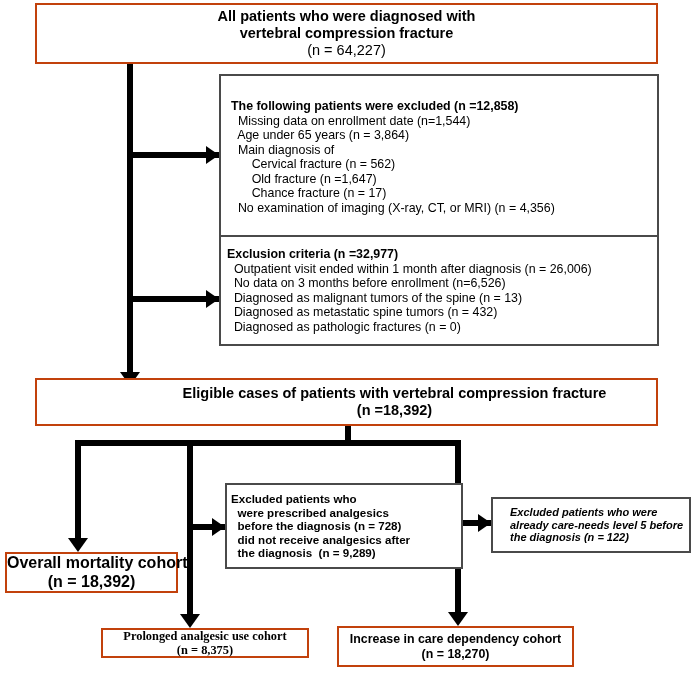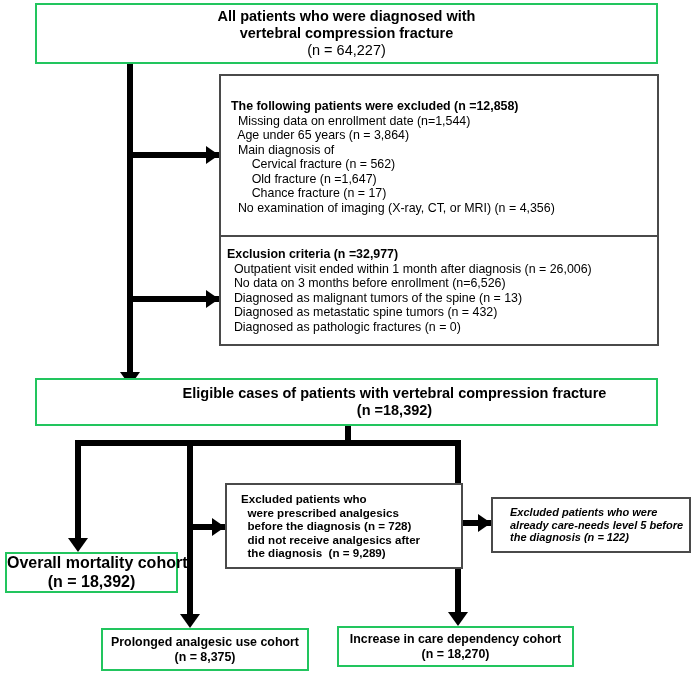--- a/index.html
+++ b/index.html
@@ -13,21 +13,21 @@
     width: 698px;
     height: 674px;
     background: #ffffff;
     font-family: "Liberation Sans", sans-serif;
     color: #000000;
     overflow: hidden;
   }
   .box {
     position: absolute;
     box-sizing: border-box;
-    border: 2px solid #22c55e;
+    border: 2px solid #c2410c;
     background: #ffffff;
     z-index: 5;
   }
   .box.thin { border: 2px solid #4a4a4a; }
   .box-inner {
     width: 100%;
     height: 100%;
     display: flex;
     flex-direction: column;
     justify-content: center;
@@ -132,21 +132,21 @@
   </div>
 
   <div class="box" style="left:35px; top:378px; width:623px; height:48px;">
     <div class="box-inner ctr" style="font-size:14.5px;margin-left:48px;">
         <span class="line-row">Eligible cases of patients with vertebral compression fracture</span>
         <span class="line-row">(n =18,392)</span>
       </div>
   </div>
 
   <div class="box thin" style="left:225px; top:483px; width:238px; height:86px;">
-    <div class="box-inner lft" style="font-size:11.6px; padding-left:14px;">
+    <div class="box-inner lft" style="font-size:11.6px; padding-left:4px;">
         <span class="line-row">Excluded patients who</span>
         <span class="line-row">  were prescribed analgesics</span>
         <span class="line-row">  before the diagnosis (n = 728)</span>
         <span class="line-row">  did not receive analgesics after</span>
         <span class="line-row">  the diagnosis  (n = 9,289)</span>
       </div>
   </div>
 
   <div class="box thin" style="left:491px; top:497px; width:200px; height:56px;">
     <div class="box-inner lft" style="font-size:11px; padding-left:17px;font-style:italic;">
@@ -156,21 +156,21 @@
       </div>
   </div>
 
   <div class="box" style="left:5px; top:552px; width:173px; height:41px;">
     <div class="box-inner ctr" style="font-size:16px;">
         <span class="line-row">Overall mortality cohort</span>
         <span class="line-row">(n = 18,392)</span>
       </div>
   </div>
 
-  <div class="box" style="left:101px; top:628px; width:208px; height:43px;">
+  <div class="box" style="left:101px; top:628px; width:208px; height:30px;font-family:Liberation Serif, serif;">
     <div class="box-inner ctr" style="font-size:12.4px;">
         <span class="line-row">Prolonged analgesic use cohort</span>
         <span class="line-row">(n = 8,375)</span>
       </div>
   </div>
 
   <div class="box" style="left:337px; top:626px; width:237px; height:41px;">
     <div class="box-inner ctr" style="font-size:12.4px;">
         <span class="line-row">Increase in care dependency cohort</span>
         <span class="line-row">(n = 18,270)</span>

